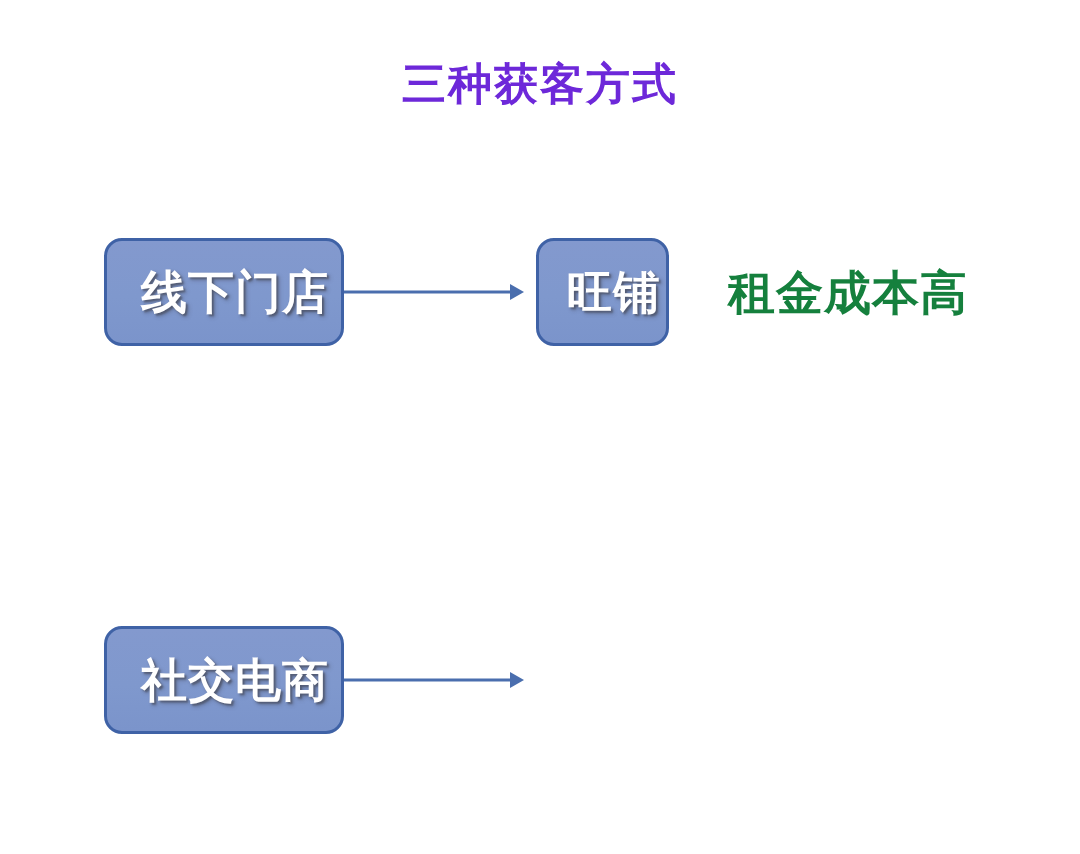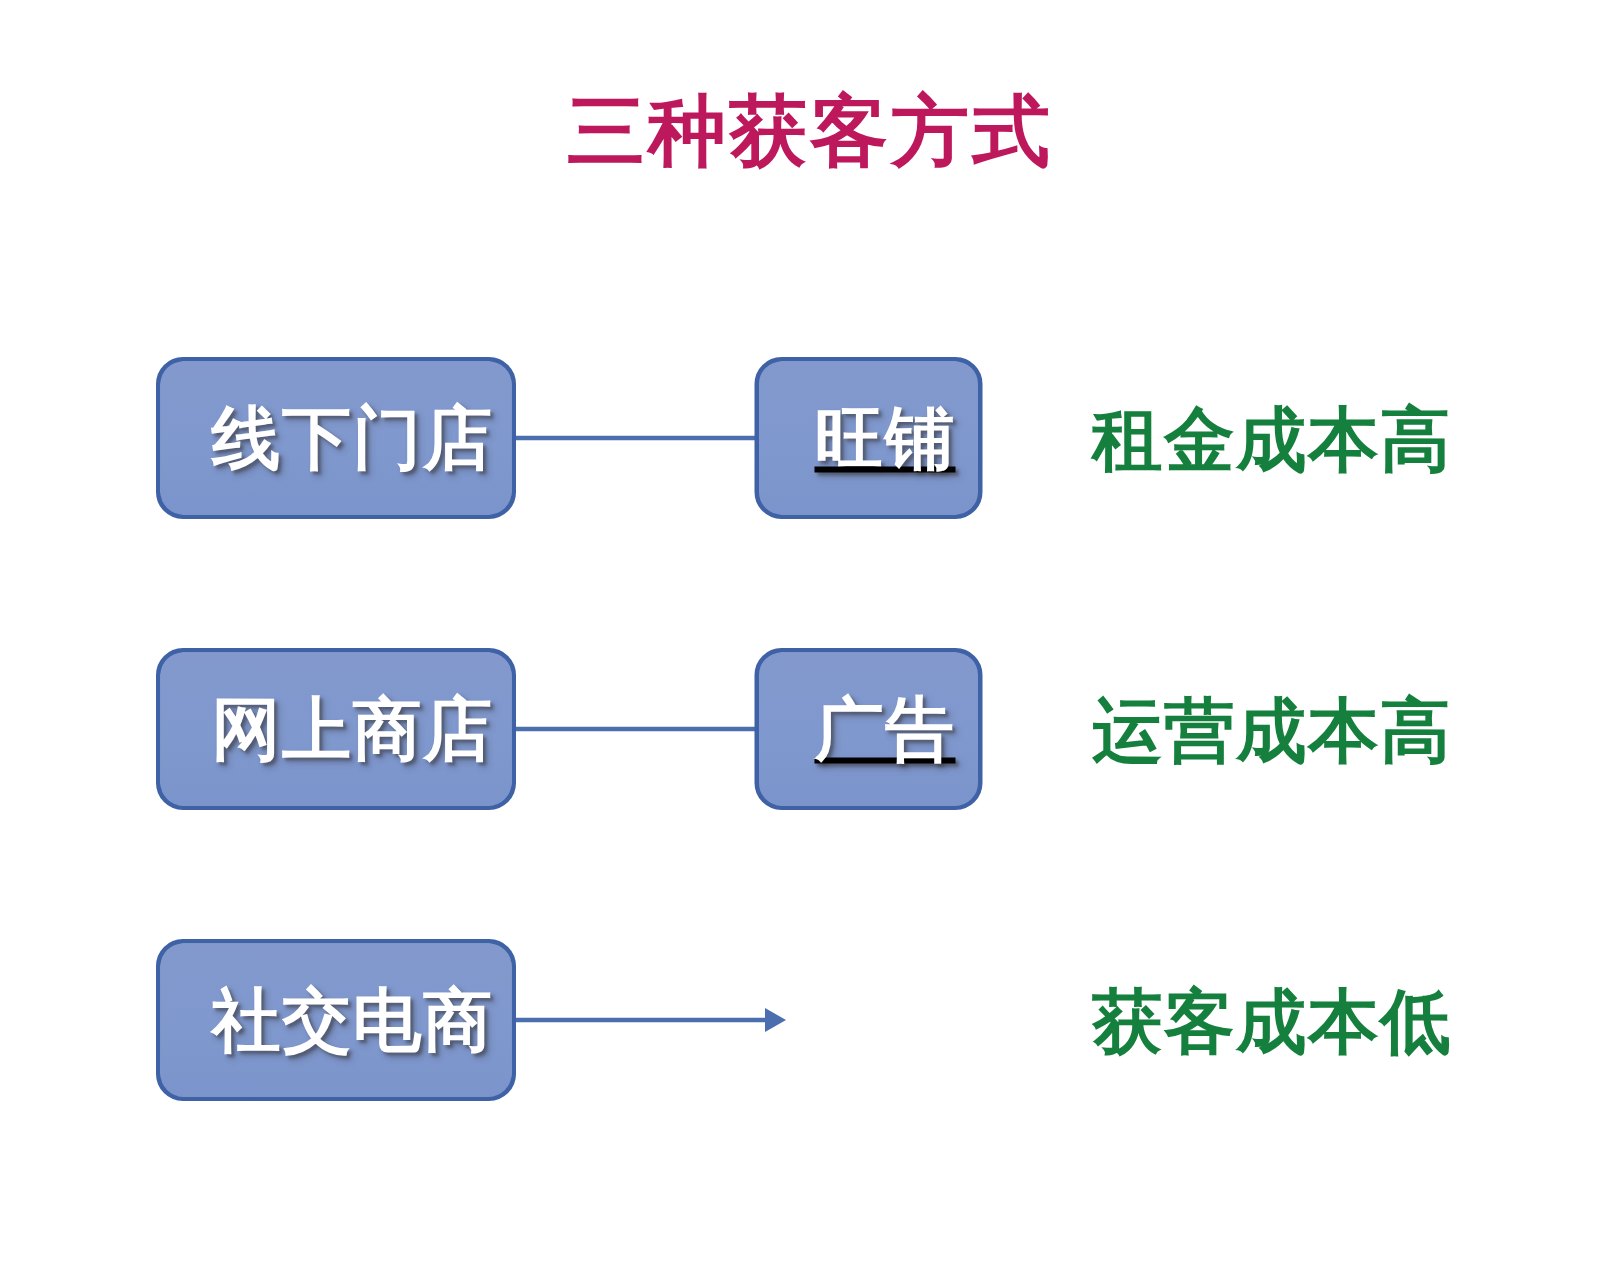--- a/index.html
+++ b/index.html
@@ -23,24 +23,24 @@
     background: #ffffff;
   }
 
   
   .title {
     position: absolute;
     left: 0;
     right: 0;
     top: 60px;
     text-align: center;
-    font-size: 52px;
+    font-size: 44px;
     font-weight: bold;
     letter-spacing: 2px;
-    color: #be185d;
+    color: #6d28d9;
     line-height: 1.1;
     white-space: nowrap;
   }
 
   
   .row {
     position: absolute;
     left: 0;
     width: 1080px;
     height: 110px;
@@ -61,23 +61,22 @@
     display: flex;
     align-items: center;
     justify-content: center;
     padding-left: 22px;
   }
   .box-source {
     left: 104px;
     width: 240px;
   }
   .box-target {
-    left: 503px;
-    width: 152px;
-    text-decoration: underline;
+    left: 536px;
+    width: 133px;
   }
   .box-label {
     color: #ffffff;
     font-size: 46px;
     font-weight: bold;
     letter-spacing: 1px;
     line-height: 1;
     white-space: nowrap;
     text-shadow:
       2px 2px 2px rgba(60, 60, 70, 0.55),
@@ -132,48 +131,29 @@
       </svg>
     </div>
 
     <div class="box box-target">
       <span class="box-label">旺铺</span>
     </div>
 
     <div class="outcome">租金成本高</div>
   </div>
 
-  <div class="row row-2">
-    <div class="box box-source">
-      <span class="box-label">网上商店</span>
-    </div>
-
-    <div class="connector">
-      <svg width="180" height="24" viewBox="0 0 180 24" xmlns="http://www.w3.org/2000/svg">
-        <line x1="0" y1="12" x2="167" y2="12" stroke="#4a6eae" stroke-width="3"></line>
-        <polygon points="166,4 180,12 166,20" fill="#4a6eae"></polygon>
-      </svg>
-    </div>
-
-    <div class="box box-target">
-      <span class="box-label">广告</span>
-    </div>
-
-    <div class="outcome">运营成本高</div>
-  </div>
 
   <div class="row row-3">
     <div class="box box-source">
       <span class="box-label">社交电商</span>
     </div>
 
     <div class="connector">
       <svg width="180" height="24" viewBox="0 0 180 24" xmlns="http://www.w3.org/2000/svg">
         <line x1="0" y1="12" x2="167" y2="12" stroke="#4a6eae" stroke-width="3"></line>
         <polygon points="166,4 180,12 166,20" fill="#4a6eae"></polygon>
       </svg>
     </div>
 
 
-    <div class="outcome">获客成本低</div>
   </div>
 
 </div>
 
 </body></html>

